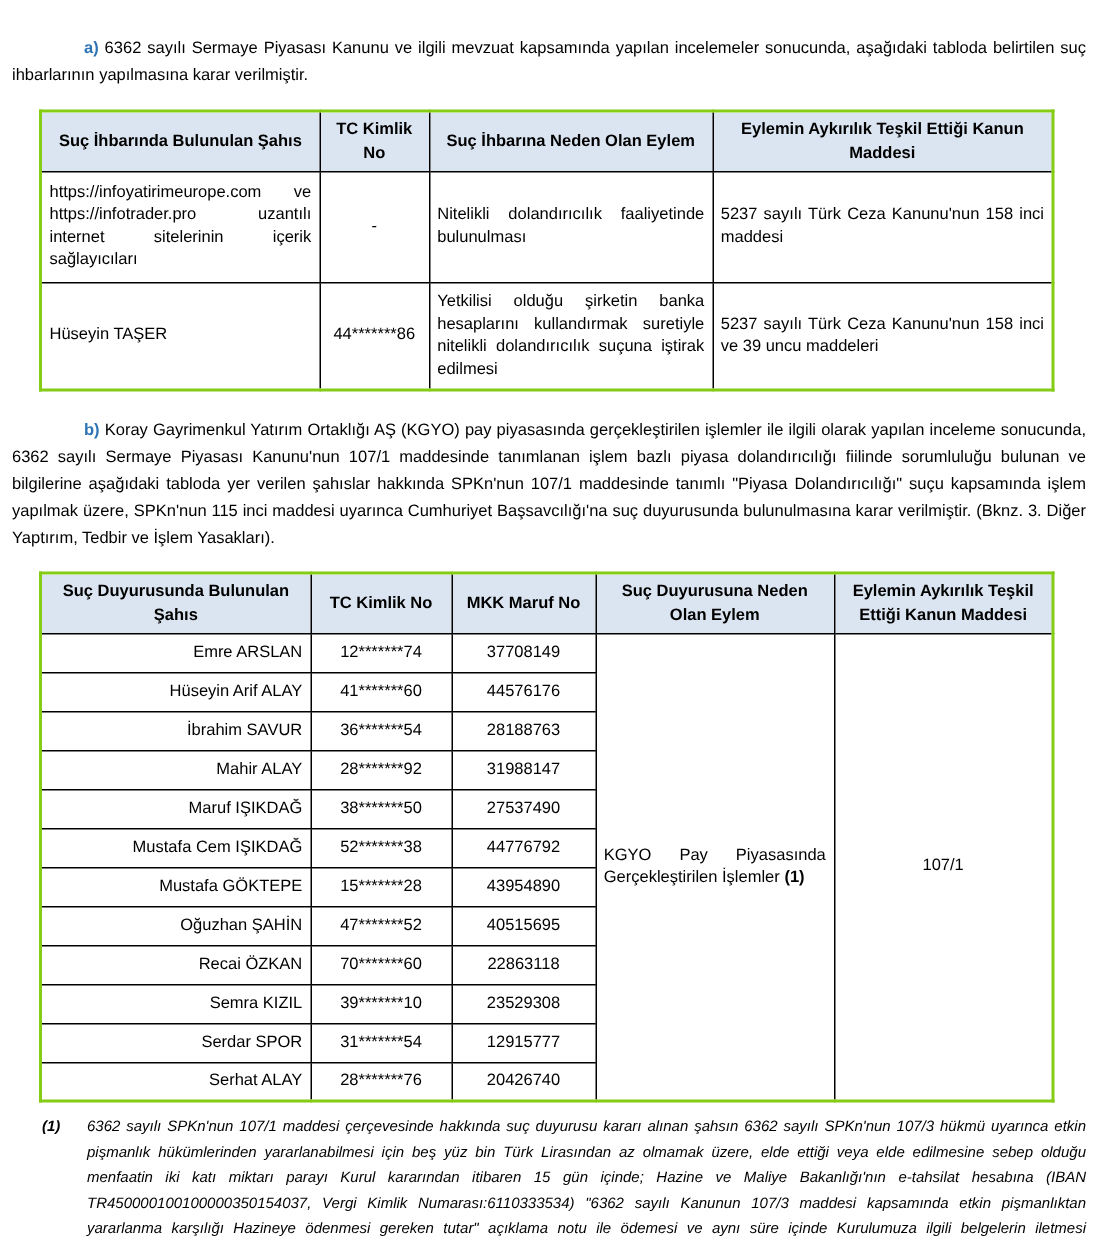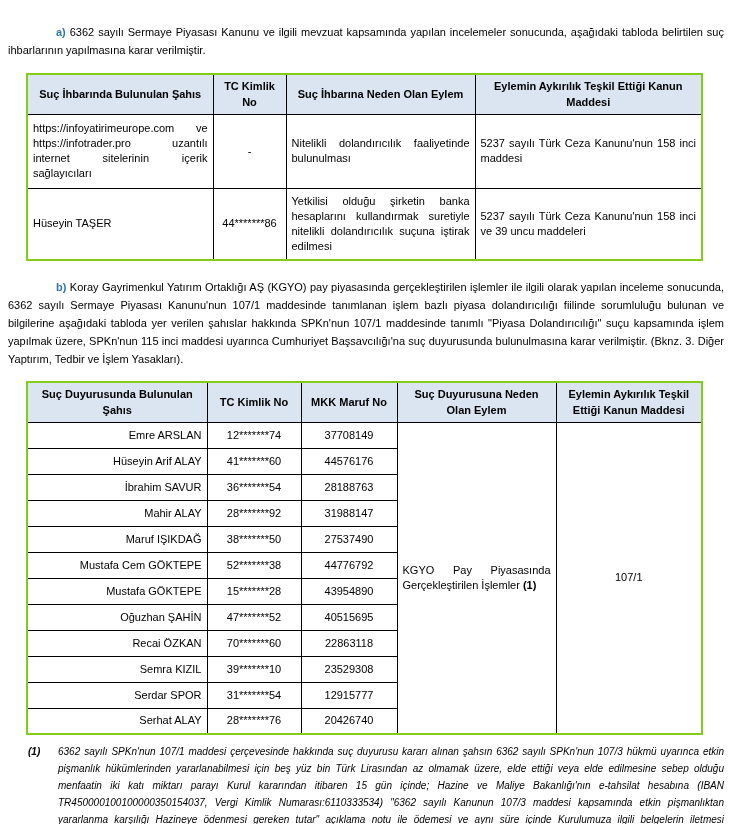--- a/index.html
+++ b/index.html
@@ -147,21 +147,21 @@
         <td class="name-cell">Mahir ALAY</td>
         <td class="center">28*******92</td>
         <td class="center">31988147</td>
       </tr>
       <tr>
         <td class="name-cell">Maruf IŞIKDAĞ</td>
         <td class="center">38*******50</td>
         <td class="center">27537490</td>
       </tr>
       <tr>
-        <td class="name-cell">Mustafa Cem GÖKTEPE</td>
+        <td class="name-cell">Mustafa Cem IŞIKDAĞ</td>
         <td class="center">52*******38</td>
         <td class="center">44776792</td>
       </tr>
       <tr>
         <td class="name-cell">Mustafa GÖKTEPE</td>
         <td class="center">15*******28</td>
         <td class="center">43954890</td>
       </tr>
       <tr>
         <td class="name-cell">Oğuzhan ŞAHİN</td>

